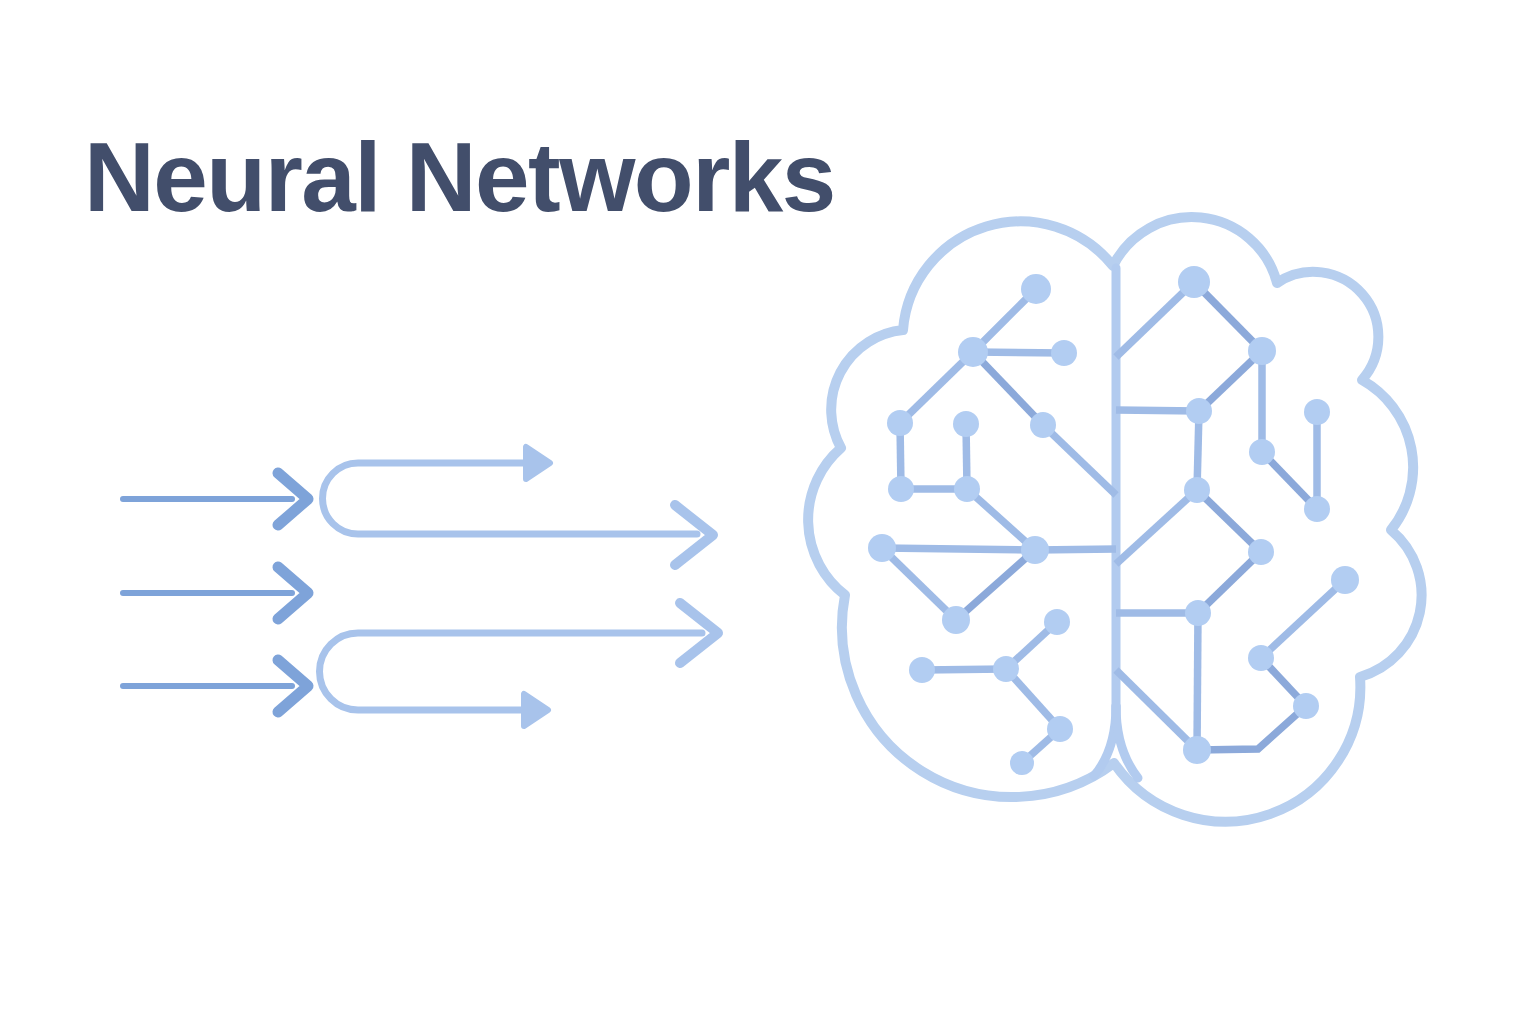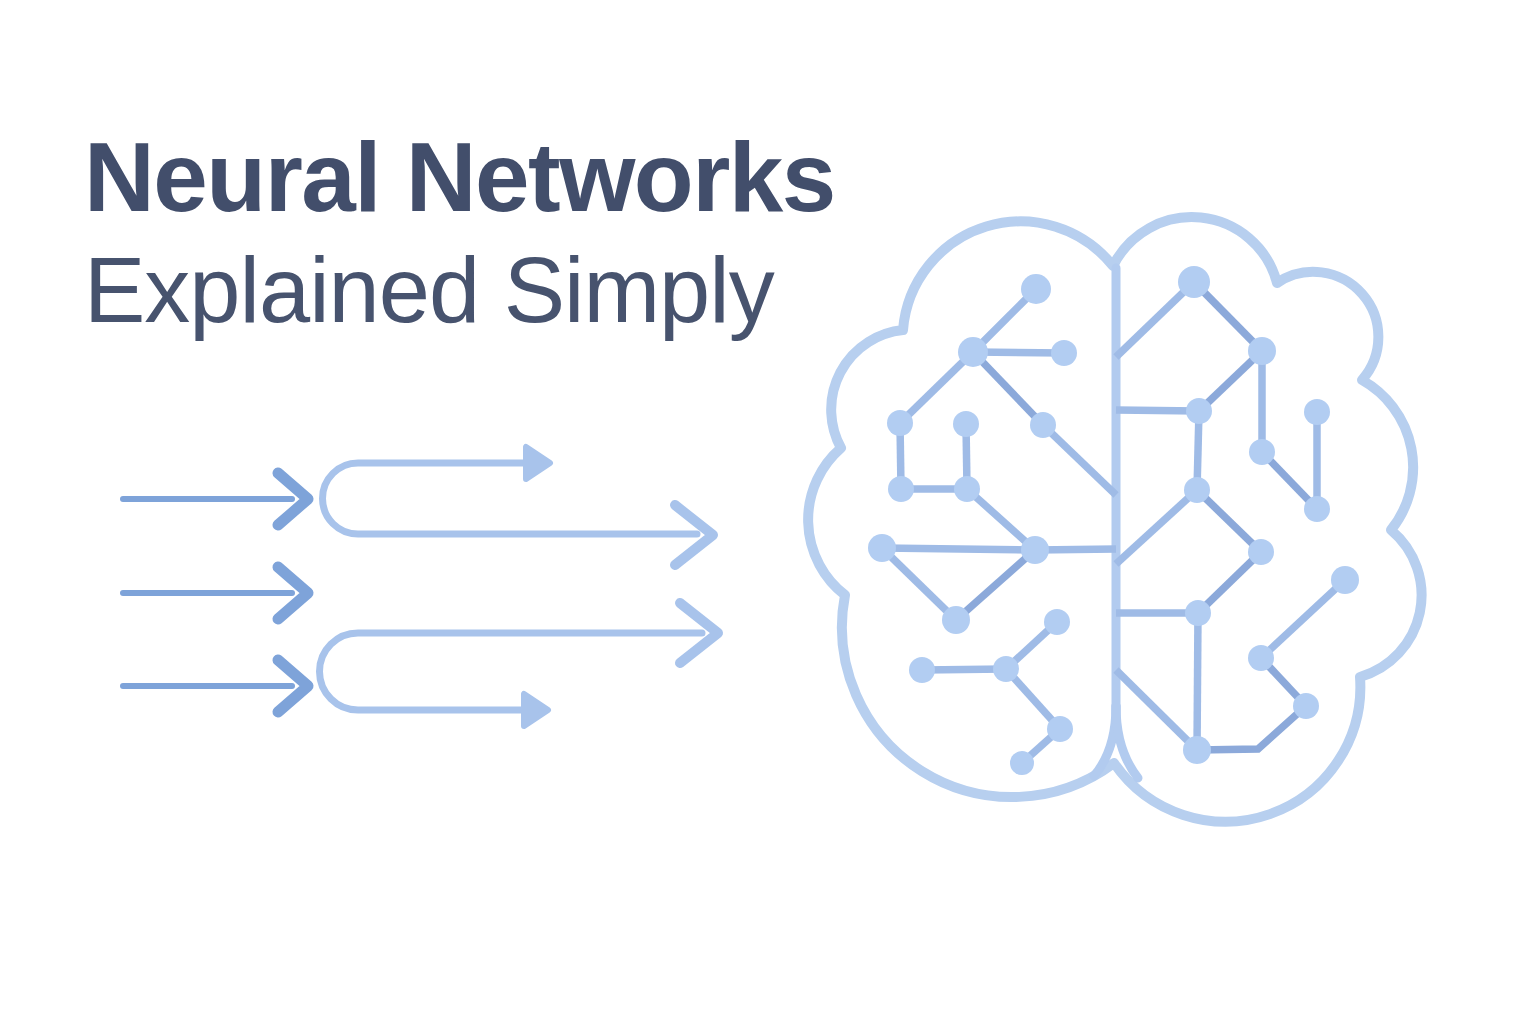--- a/index.html
+++ b/index.html
@@ -120,16 +120,15 @@
         <g>
           <path d="M 702 633 H 358 A 38.5 38.5 0 0 0 358 710 H 544" fill="none" stroke="#a8c3eb" stroke-width="7" stroke-linecap="round"></path>
           <path d="M 548 710 L 524 694 L 524 726 Z" fill="#a8c3eb" stroke="#a8c3eb" stroke-width="6" stroke-linejoin="round"></path>
           <polyline points="680,603 718,633 680,663" fill="none" stroke="#a8c3eb" stroke-width="10" stroke-linecap="round" stroke-linejoin="round"></polyline>
         </g>
       </g>
     </svg>
 
   <div class="title-block">
     <h1 class="title-line1">Neural Networks</h1>
-    <h2 class="title-line2">Explained Simply</h2>
   </div>
 
 </div>
 
 </body></html>

